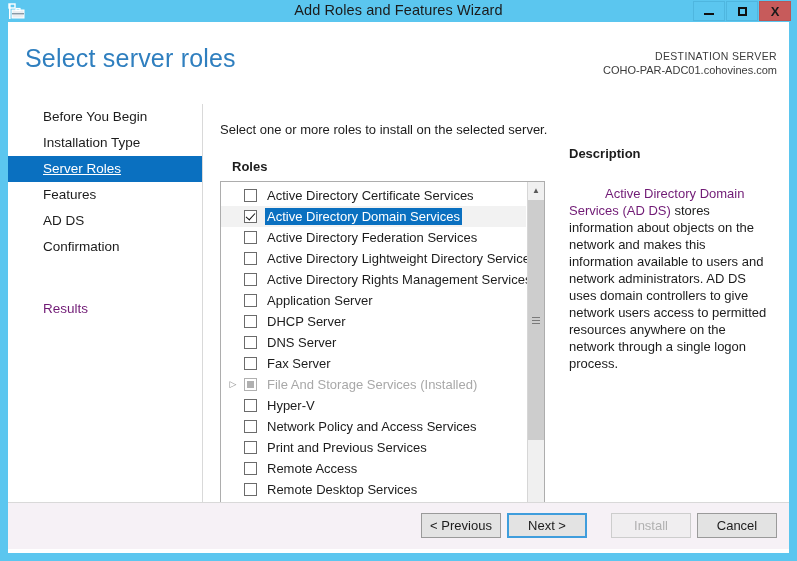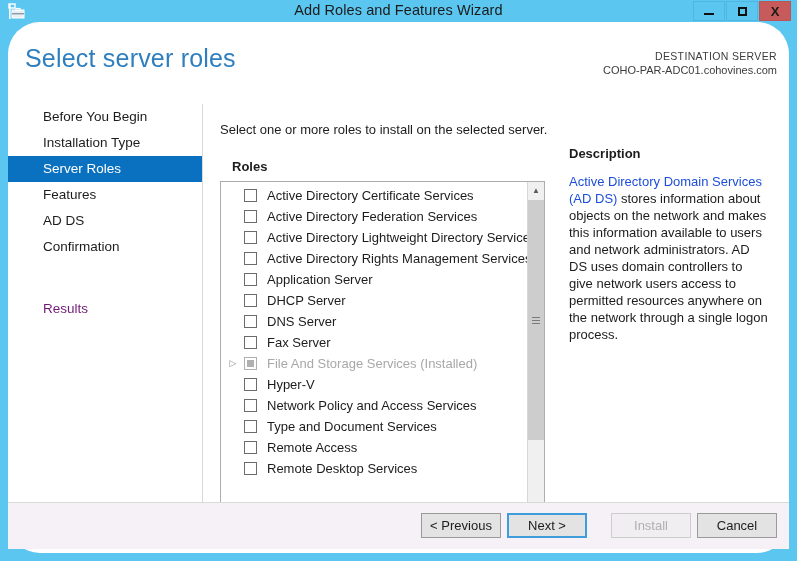--- a/index.html
+++ b/index.html
@@ -80,21 +80,20 @@
   }
 
   
   .frame {
     position: absolute;
     left: 8px; top: 22px;
     width: 781px;
     height: 531px;
     background: #ffffff;
     box-sizing: border-box;
-    border-radius: 32px;
   }
 
   
   .header {
     position: absolute;
     left: 0; top: 0;
     width: 781px;
     height: 70px;
   }
   .page-title {
@@ -134,20 +133,21 @@
     line-height: 26px;
     padding-left: 35px;
     font-size: 13.5px;
     color: #1c1c1c;
     cursor: default;
     white-space: nowrap;
   }
   .nav-item.active {
     background: #0a70c0;
     color: #ffffff;
+    text-decoration: underline;
   }
   .nav-item.disabled {
     color: #701a75;
     margin-top: 36px;
   }
   .sidebar-divider {
     position: absolute;
     left: 194px; top: 82px;
     width: 1px;
     height: 402px;
@@ -303,29 +303,30 @@
   
   .desc {
     position: absolute;
     left: 358px; top: 42px;
     width: 200px;
   }
   .desc-title {
     font-size: 13px;
     color: #1c1c1c;
     font-weight: bold;
-    margin-bottom: 12px;
+    margin-bottom: 24px;
   }
   .desc-body {
     font-size: 13px;
     color: #1c1c1c;
     line-height: 17px;
   }
   .desc-link {
-    color: #1d4ed8;
+    color: #701a75;
+    margin-left: 36px;
   }
 
   
   .footer {
     position: absolute;
     left: 0; bottom: 4px;
     width: 781px;
     height: 47px;
     background: #f6f1f6;
     border-top: 1px solid #d9d9d9;
@@ -414,20 +415,25 @@
       <div class="instruction">Select one or more roles to install on the selected server.</div>
       <div class="roles-label">Roles</div>
 
       <div class="listbox">
         <div class="list-inner" id="roles-list">
             <div class="role-row">
               <span class="expander empty">&nbsp;</span>
               <span class="cbox"></span>
               <span class="role-label">Active Directory Certificate Services</span>
             </div>
+            <div class="role-row selected">
+              <span class="expander empty">&nbsp;</span>
+              <span class="cbox checked"></span>
+              <span class="role-label">Active Directory Domain Services</span>
+            </div>
             <div class="role-row">
               <span class="expander empty">&nbsp;</span>
               <span class="cbox"></span>
               <span class="role-label">Active Directory Federation Services</span>
             </div>
             <div class="role-row">
               <span class="expander empty">&nbsp;</span>
               <span class="cbox"></span>
               <span class="role-label">Active Directory Lightweight Directory Services</span>
             </div>
@@ -467,21 +473,21 @@
               <span class="role-label">Hyper-V</span>
             </div>
             <div class="role-row">
               <span class="expander empty">&nbsp;</span>
               <span class="cbox"></span>
               <span class="role-label">Network Policy and Access Services</span>
             </div>
             <div class="role-row">
               <span class="expander empty">&nbsp;</span>
               <span class="cbox"></span>
-              <span class="role-label">Type and Document Services</span>
+              <span class="role-label">Print and Previous Services</span>
             </div>
             <div class="role-row">
               <span class="expander empty">&nbsp;</span>
               <span class="cbox"></span>
               <span class="role-label">Remote Access</span>
             </div>
             <div class="role-row">
               <span class="expander empty">&nbsp;</span>
               <span class="cbox"></span>
               <span class="role-label">Remote Desktop Services</span>

